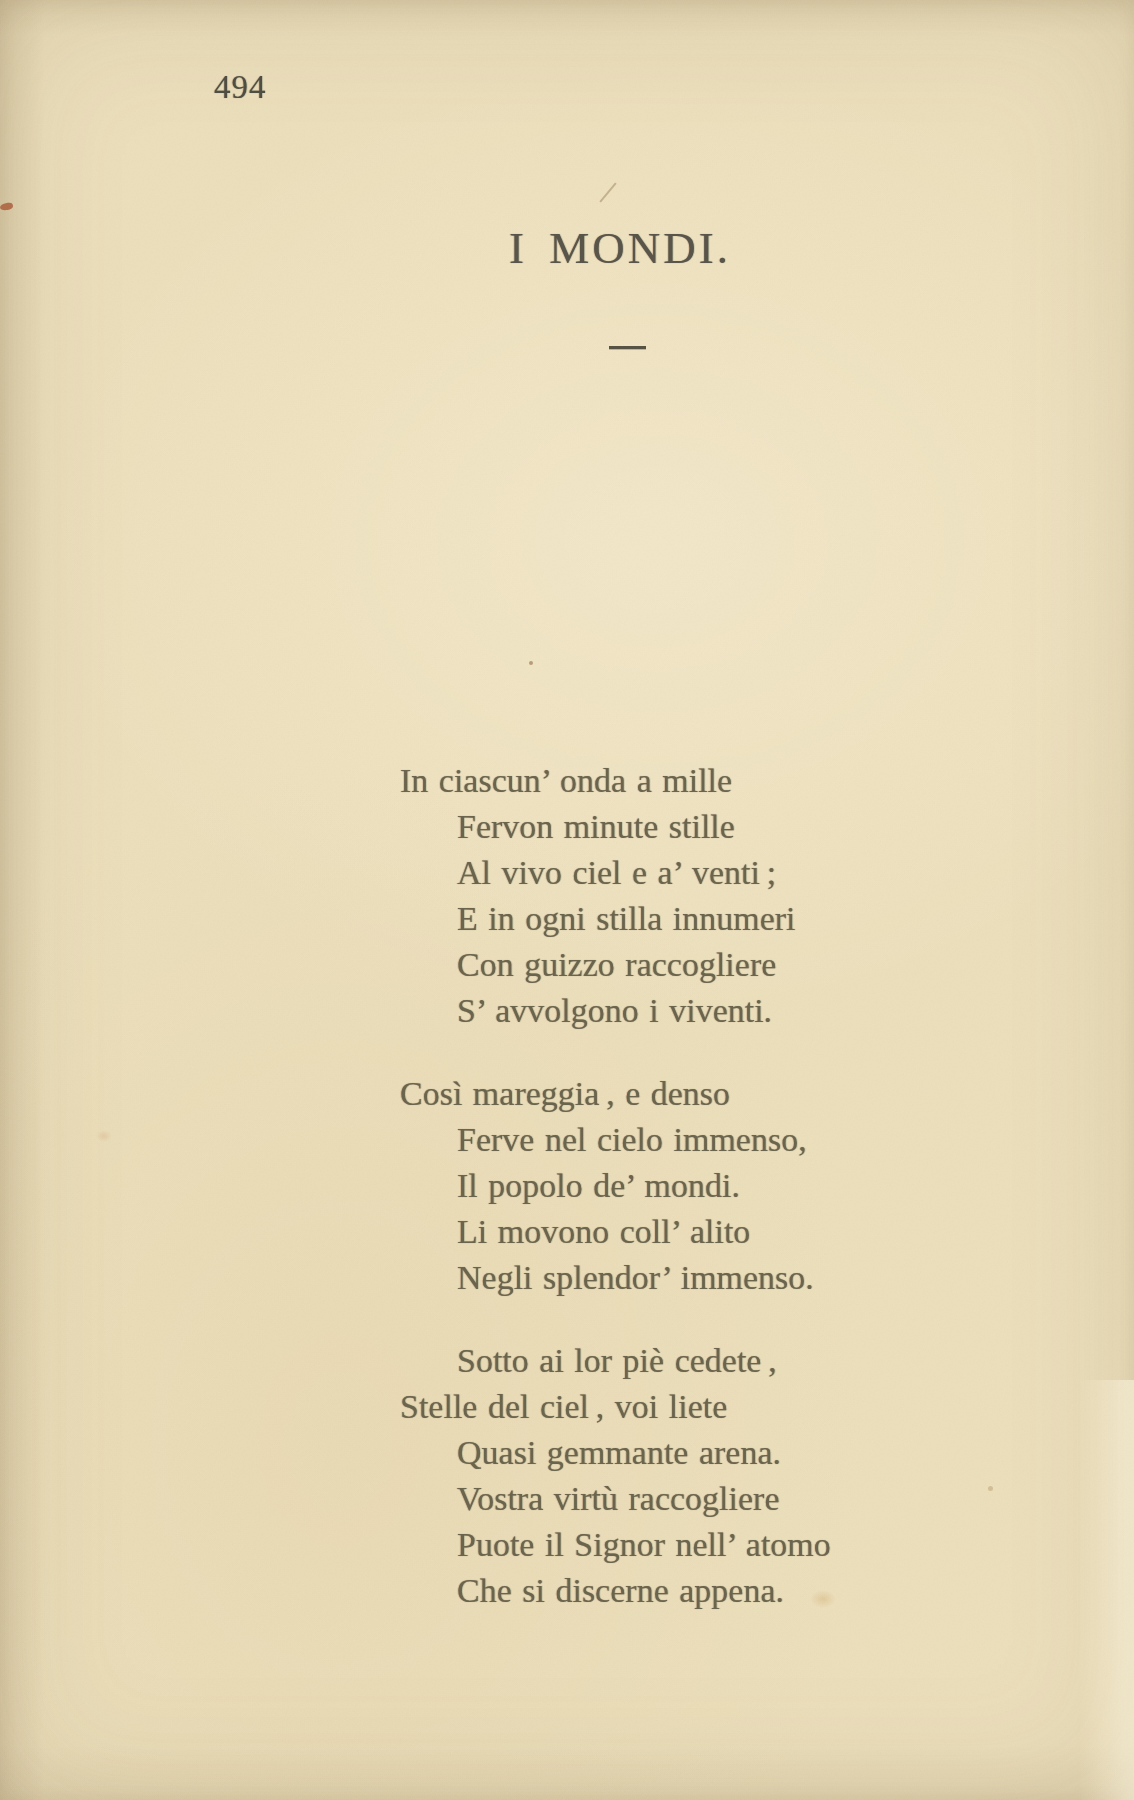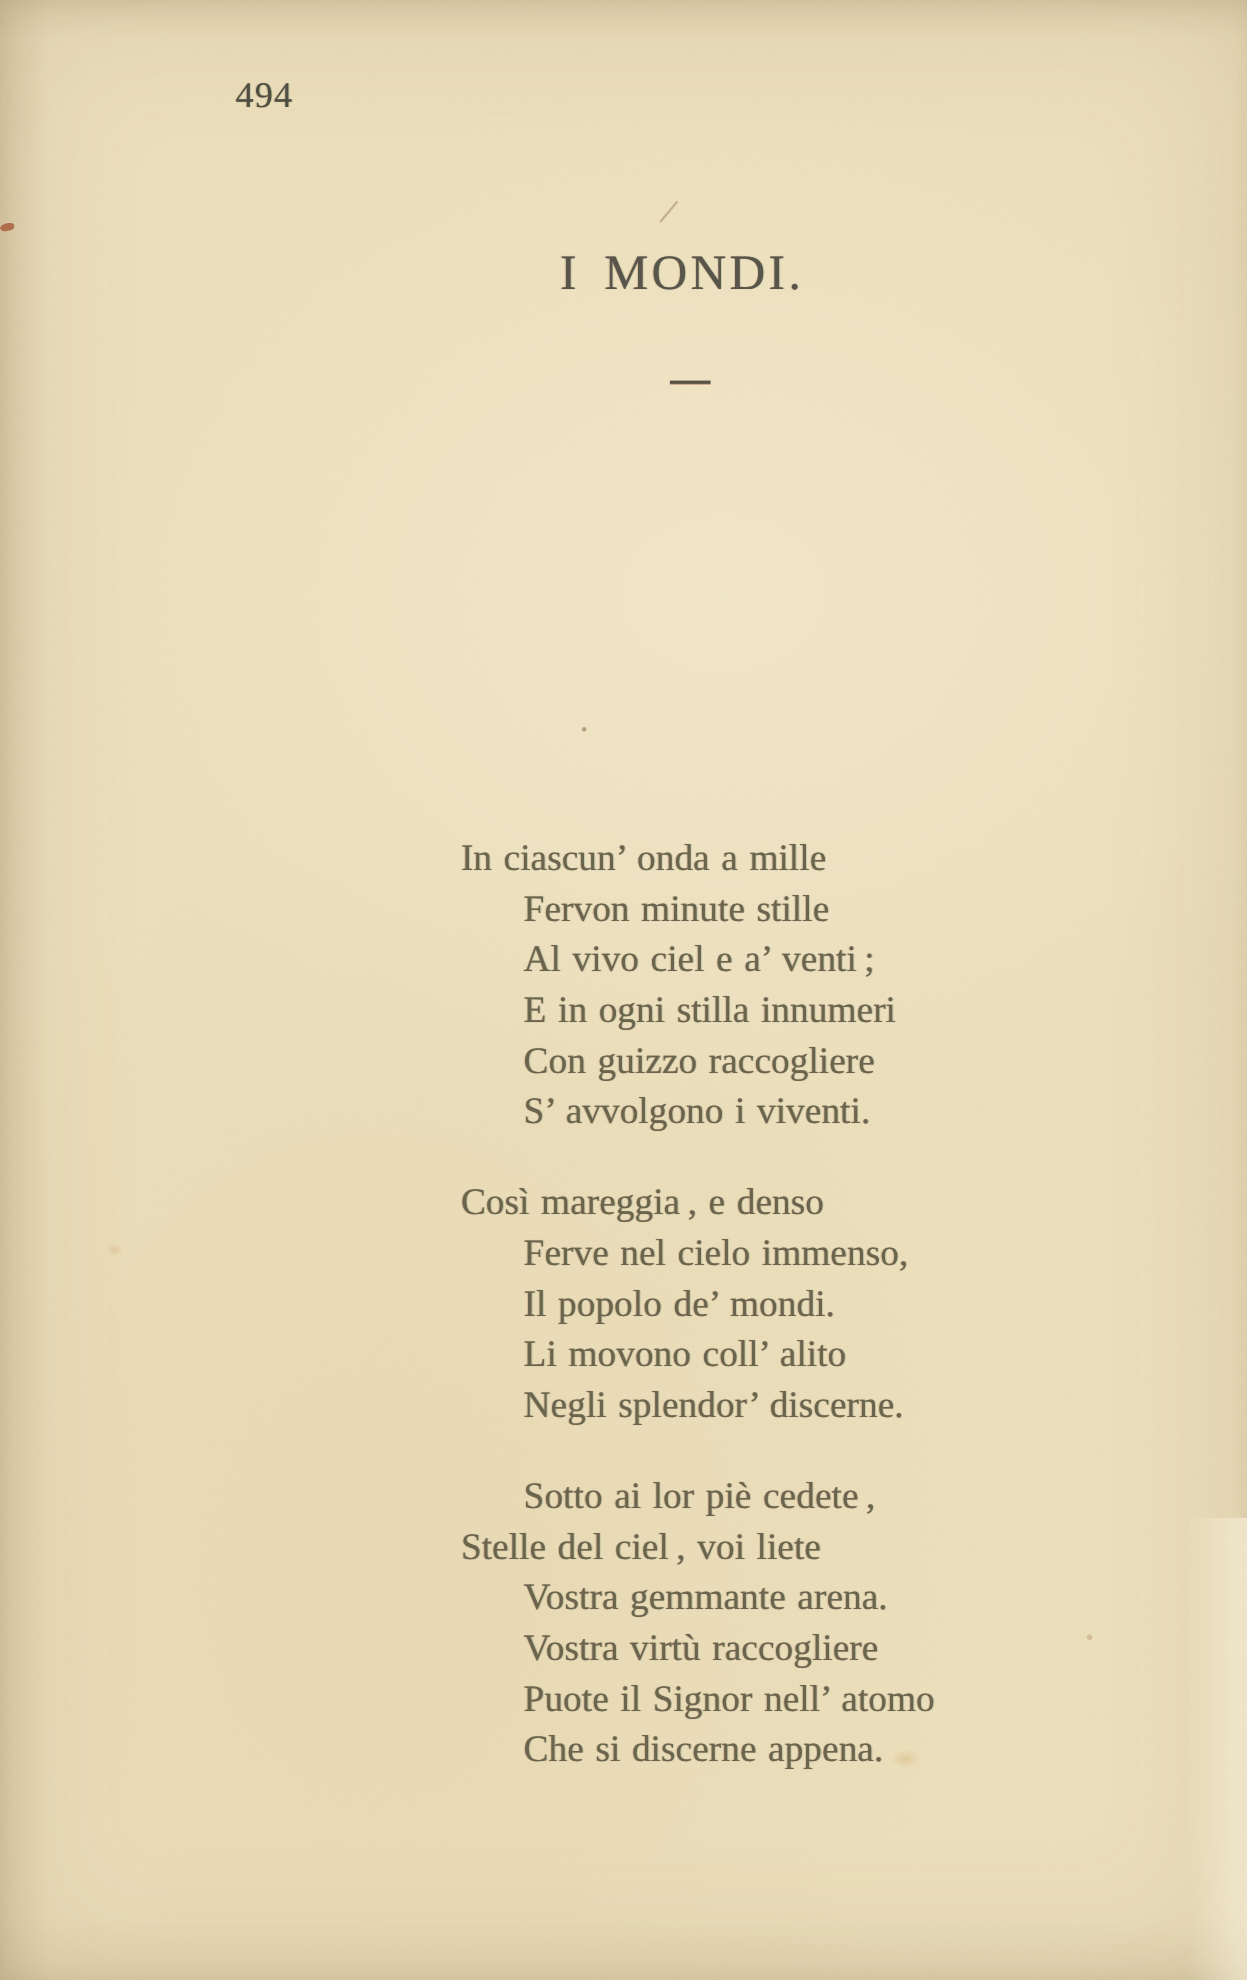--- a/index.html
+++ b/index.html
@@ -52,21 +52,21 @@
     top: 346px;
     left: 609px;
     width: 37px;
     height: 0;
     border-top: 3px solid #575345;
     box-shadow: 0 1px 0 rgba(158, 74, 38, 0.35);
   }
   .poem {
     position: absolute;
     top: 758px;
-    left: 419px;
+    left: 400px;
     width: 560px;
     font-size: 34px;
     word-spacing: 2px;
   }
   .stanza { margin: 0 0 37px 0; }
   .stanza:last-child { margin-bottom: 0; }
   .line {
     height: 46px;
     line-height: 46px;
     white-space: nowrap;
@@ -137,26 +137,26 @@
       <div class="line indent">Al vivo ciel e a’ venti ;</div>
       <div class="line indent">E in ogni stilla innumeri</div>
       <div class="line indent">Con guizzo raccogliere</div>
       <div class="line indent">S’ avvolgono i viventi.</div>
     </div>
     <div class="stanza">
       <div class="line">Così mareggia , e denso</div>
       <div class="line indent">Ferve nel cielo immenso,</div>
       <div class="line indent">Il popolo de’ mondi.</div>
       <div class="line indent">Li movono coll’ alito</div>
-      <div class="line indent">Negli splendor’ discerne.</div>
+      <div class="line indent">Negli splendor’ immenso.</div>
     </div>
     <div class="stanza">
       <div class="line indent">Sotto ai lor piè cedete ,</div>
       <div class="line">Stelle del ciel , voi liete</div>
-      <div class="line indent">Vostra gemmante arena.</div>
+      <div class="line indent">Quasi gemmante arena.</div>
       <div class="line indent">Vostra virtù raccogliere</div>
       <div class="line indent">Puote il Signor nell’ atomo</div>
       <div class="line indent">Che si discerne appena.</div>
     </div>
   </div>
 
   <div class="artifact edge-fleck"></div>
   <div class="artifact scratch"></div>
   <div class="artifact dot-speck"></div>
   <div class="artifact freckle"></div>

